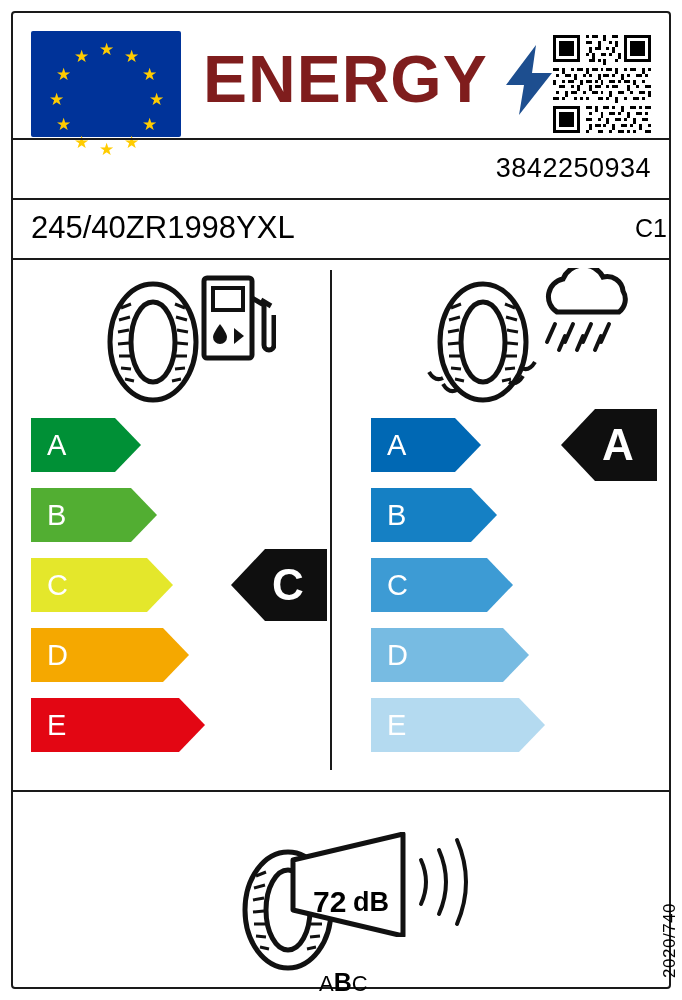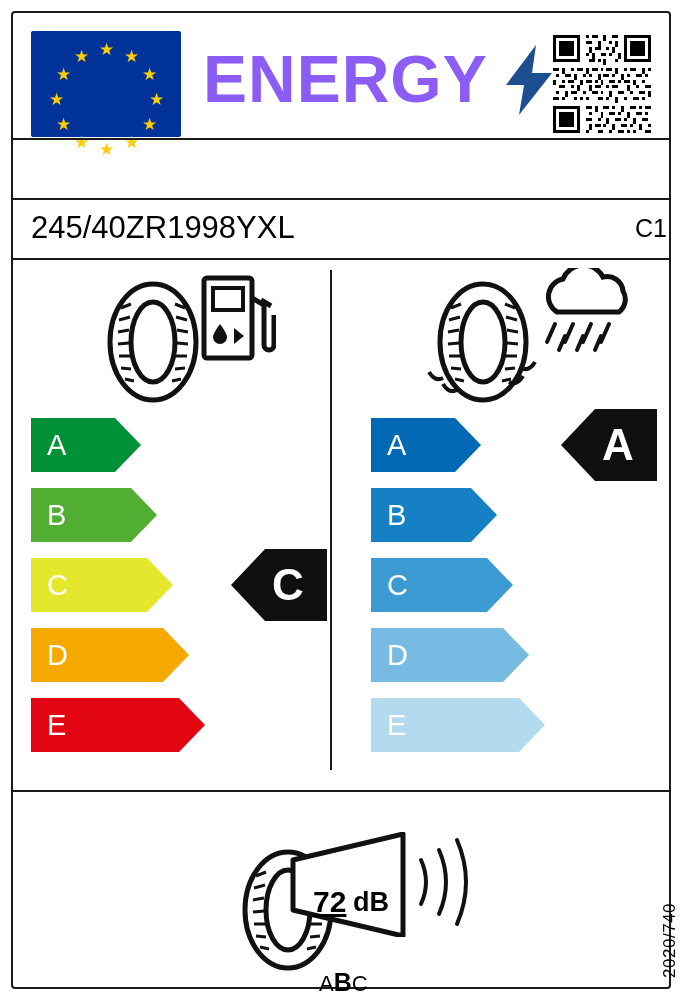--- a/index.html
+++ b/index.html
@@ -48,21 +48,21 @@
     font-size: 17px;
     line-height: 17px;
   }
   .energy-word {
     position: absolute;
     left: 190px;
     top: 28px;
     font-size: 66px;
     font-weight: bold;
     letter-spacing: 1px;
-    color: #8b5cf6;
+    color: #7f1d1d;
     font-family: "Liberation Sans", sans-serif;
   }
   .bolt {
     position: absolute;
     left: 493px;
     top: 32px;
     width: 46px;
     height: 70px;
   }
   .qr {
@@ -197,21 +197,20 @@
     left: 0; top: 779px;
     width: 656px;
     height: 197px;
   }
   .noise-value {
     position: absolute;
     left: 300px;
     top: 93px;
     font-size: 30px;
     font-weight: bold;
-    text-decoration: underline;
   }
   .noise-unit {
     position: absolute;
     left: 340px;
     top: 95px;
     font-size: 27px;
     font-weight: bold;
   }
   .noise-classes {
     position: absolute;
@@ -397,20 +396,21 @@
           <rect x="25" y="32" width="1" height="1"></rect>
           <rect x="27" y="32" width="1" height="1"></rect>
           <rect x="31" y="32" width="2" height="1"></rect>
       </g>
     </svg>
   </div>
 
   <div class="rule" style="top:125px;"></div>
 
   <div class="brand-row">
+    <div class="sku">3842250934</div>
   </div>
   <div class="rule" style="top:185px;"></div>
 
   <div class="size-row">
     <div class="tyre-size">245/40ZR1998YXL</div>
     <div class="tyre-class">C1</div>
   </div>
   <div class="rule" style="top:245px;"></div>
 
   <div class="panels">

